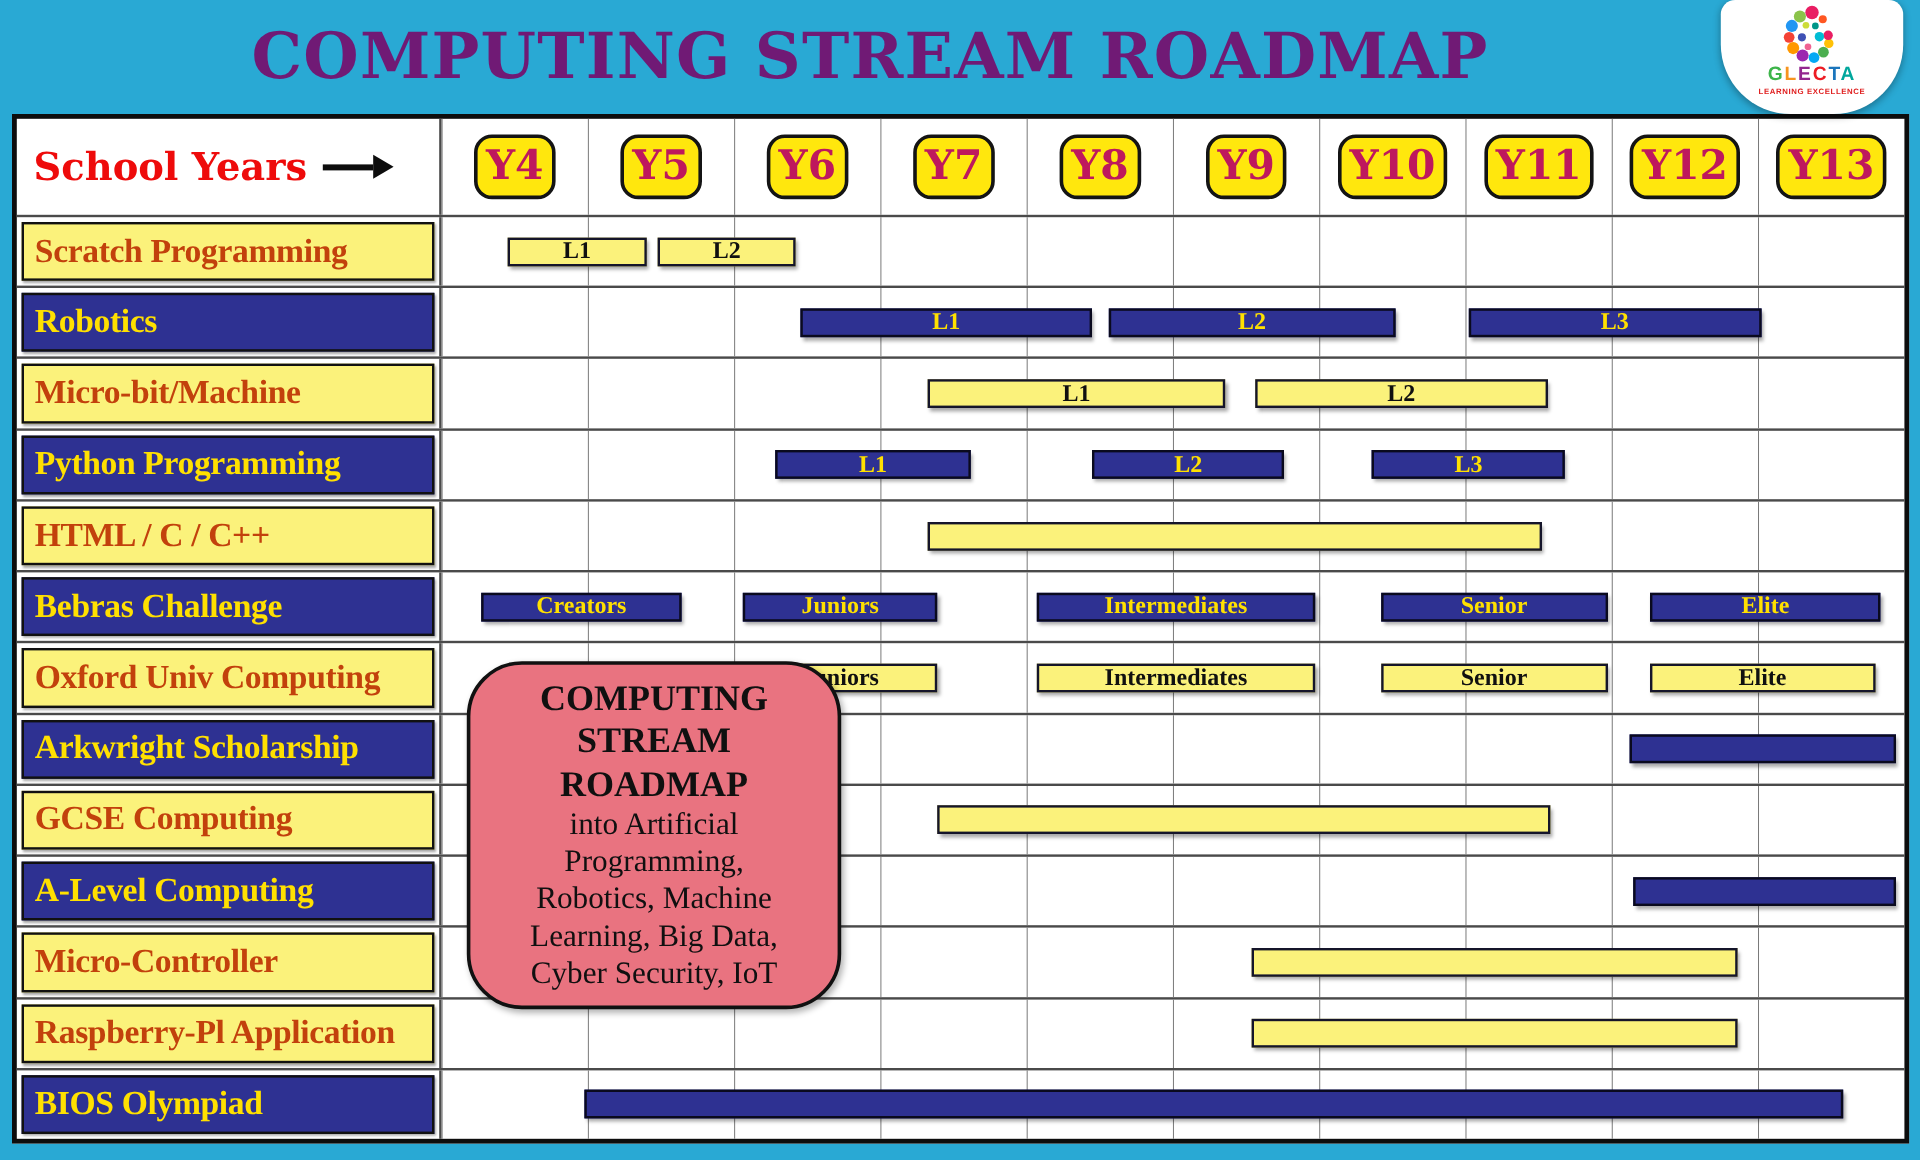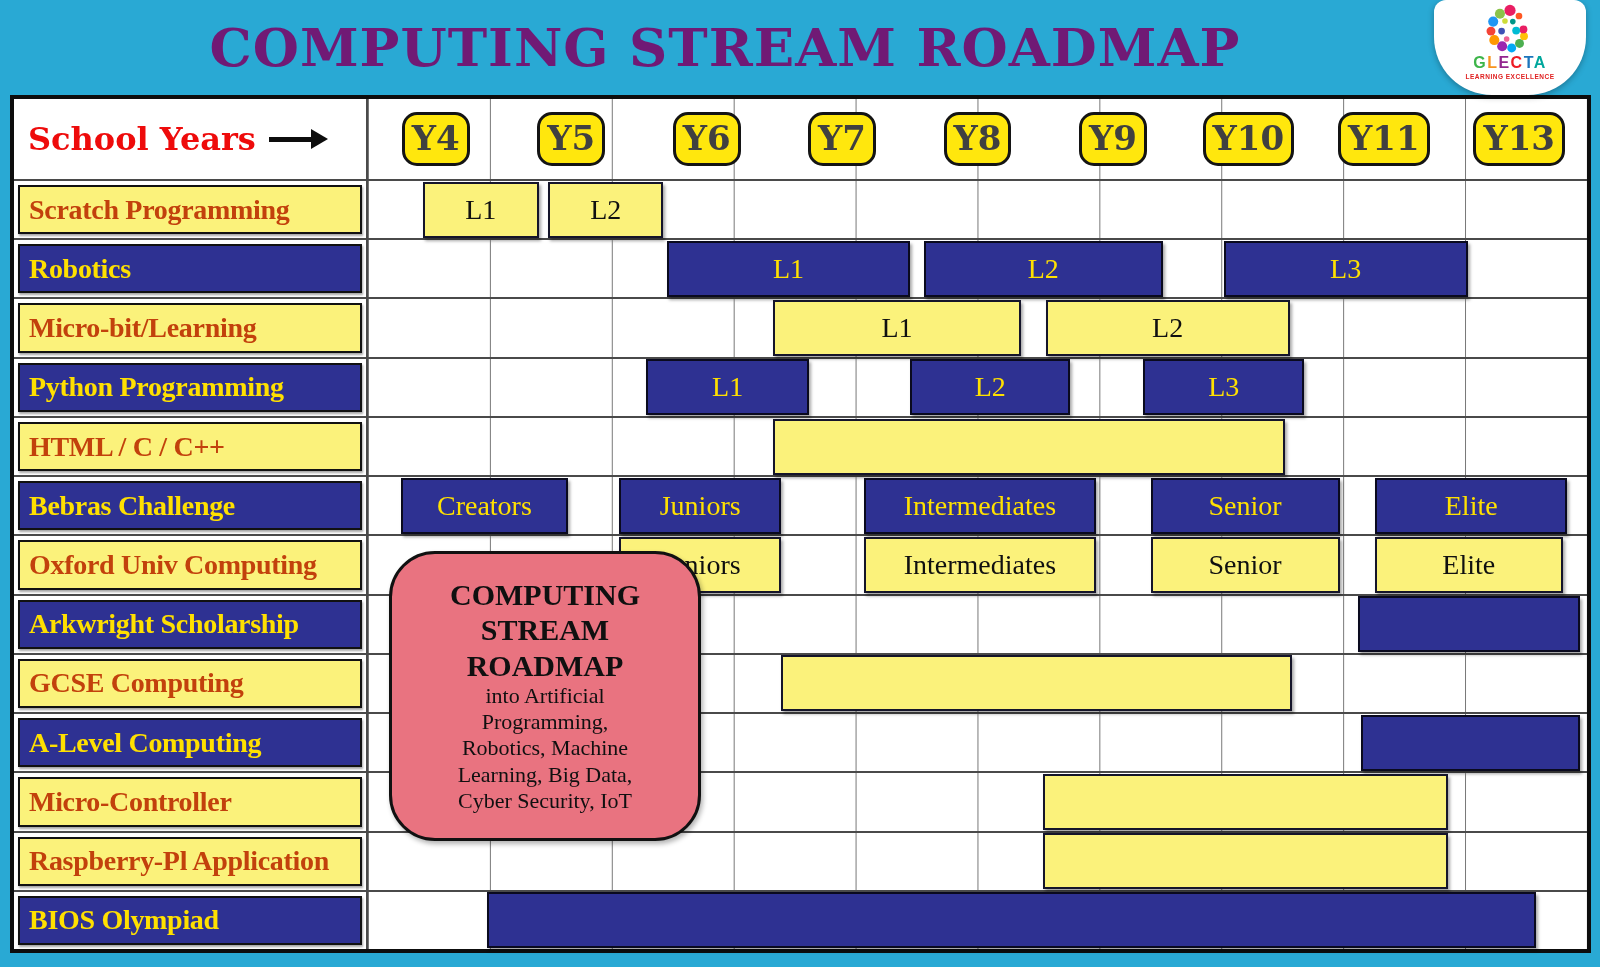--- a/index.html
+++ b/index.html
@@ -29,49 +29,49 @@
   .thead { height:80px; flex:none; border-top:none; }
   .label-cell { width:354px; flex:none; border-right:2px solid var(--line);
                 display:flex; align-items:center; padding:4px; }
   .chart-cell { flex:1; position:relative;
                 background-image:linear-gradient(to right, #787878 1px, transparent 1px);
                 background-size:10% 100%; }
   .thead .chart-cell { display:flex; }
   .year-col { flex:1; display:flex; align-items:center; justify-content:center; }
   .badge { background:var(--badge); border:3px solid #141414; border-radius:15px;
            min-width:50px; padding:4px 7px; text-align:center; font-size:34px;
-           font-weight:bold; color:#404040; line-height:1.15; }
+           font-weight:bold; color:#be185d; line-height:1.15; }
   .school-years { display:flex; align-items:center; gap:13px; padding-left:10px;
                   color:var(--red); font-size:32px; font-weight:bold; white-space:nowrap; }
   .arrow { display:flex; align-items:center; }
   .arrow .shaft { width:42px; height:5px; background:#0d0d0d; }
   .arrow .head  { width:0; height:0; border-left:17px solid #0d0d0d;
                   border-top:10px solid transparent; border-bottom:10px solid transparent; }
 
   .label-box { flex:1; height:100%; border:2.5px solid #111; display:flex; align-items:center;
                padding-left:9px; font-weight:bold; font-size:28px; letter-spacing:-0.3px;
                font-family:"Liberation Serif", serif; white-space:nowrap; overflow:hidden;
                box-shadow:1px 2px 2px rgba(0,0,0,.35); }
   .row.yellow .label-box { background:var(--yellow); color:#c2410c; }
   .row.navy   .label-box { background:var(--navy);   color:var(--gold); }
 
-  .bar { position:absolute; top:50%; transform:translateY(-50%); height:56px;
+  .bar { position:absolute; top:50%; transform:translateY(-50%); height:24px;
          border:2.5px solid #15152a; display:flex; align-items:center; justify-content:center;
-         font-weight:normal; font-size:28px; font-family:"Liberation Serif", serif;
+         font-weight:bold; font-size:20px; font-family:"Liberation Serif", serif;
          box-shadow:2px 3px 3px rgba(0,0,0,.35); }
   .row.yellow .bar { background:var(--yellow); color:#101010; }
   .row.navy   .bar { background:var(--navy);   color:var(--gold); border-color:#0a0a1e; }
 
   .callout { position:absolute; left:389px; top:551px; width:312px; height:290px;
              background:var(--pink); border:3px solid #111; border-radius:46px;
              display:flex; flex-direction:column; align-items:center; justify-content:center;
              text-align:center; font-family:"Liberation Serif", serif; color:#101010;
              z-index:4; padding:6px 12px; box-shadow:2px 3px 5px rgba(0,0,0,.3); }
   .callout .line-bold { font-weight:bold; font-size:30px; line-height:1.17; }
-  .callout .line { font-size:22px; line-height:1.2; }
+  .callout .line { font-size:26px; line-height:1.2; }
 </style>
 </head>
 <body>
 
 <div class="page">
 
   <h1 class="title">COMPUTING STREAM ROADMAP</h1>
 
   <div class="logo-card">
     <svg width="56" height="56" viewBox="0 0 100 100">
@@ -126,20 +126,23 @@
           <div class="year-col">
             <span class="badge">Y9</span>
           </div>
           <div class="year-col">
             <span class="badge">Y10</span>
           </div>
           <div class="year-col">
             <span class="badge">Y11</span>
           </div>
           <div class="year-col">
+            <span class="badge">Y12</span>
+          </div>
+          <div class="year-col">
             <span class="badge">Y13</span>
           </div>
         </div>
     </div>
     <div style="display:flex;flex-direction:column;flex:1;min-height:0;" id="tbody">
   <div class="row yellow">
     <div class="label-cell">
       <div class="label-box">
         <span class="label-text">Scratch Programming</span>
       </div>
@@ -159,21 +162,21 @@
     <div class="chart-cell">
             <div class="bar" style="left: 24.5%; width: 20%;">L1</div>
             <div class="bar" style="left: 45.6%; width: 19.6%;">L2</div>
             <div class="bar" style="left: 70.2%; width: 20%;">L3</div>
           </div>
   </div>
 
   <div class="row yellow">
     <div class="label-cell">
       <div class="label-box">
-        <span class="label-text">Micro-bit/Learning</span>
+        <span class="label-text">Micro-bit/Machine</span>
       </div>
     </div>
     <div class="chart-cell">
             <div class="bar" style="left: 33.2%; width: 20.4%;">L1</div>
             <div class="bar" style="left: 55.6%; width: 20%;">L2</div>
           </div>
   </div>
 
   <div class="row navy">
     <div class="label-cell">

